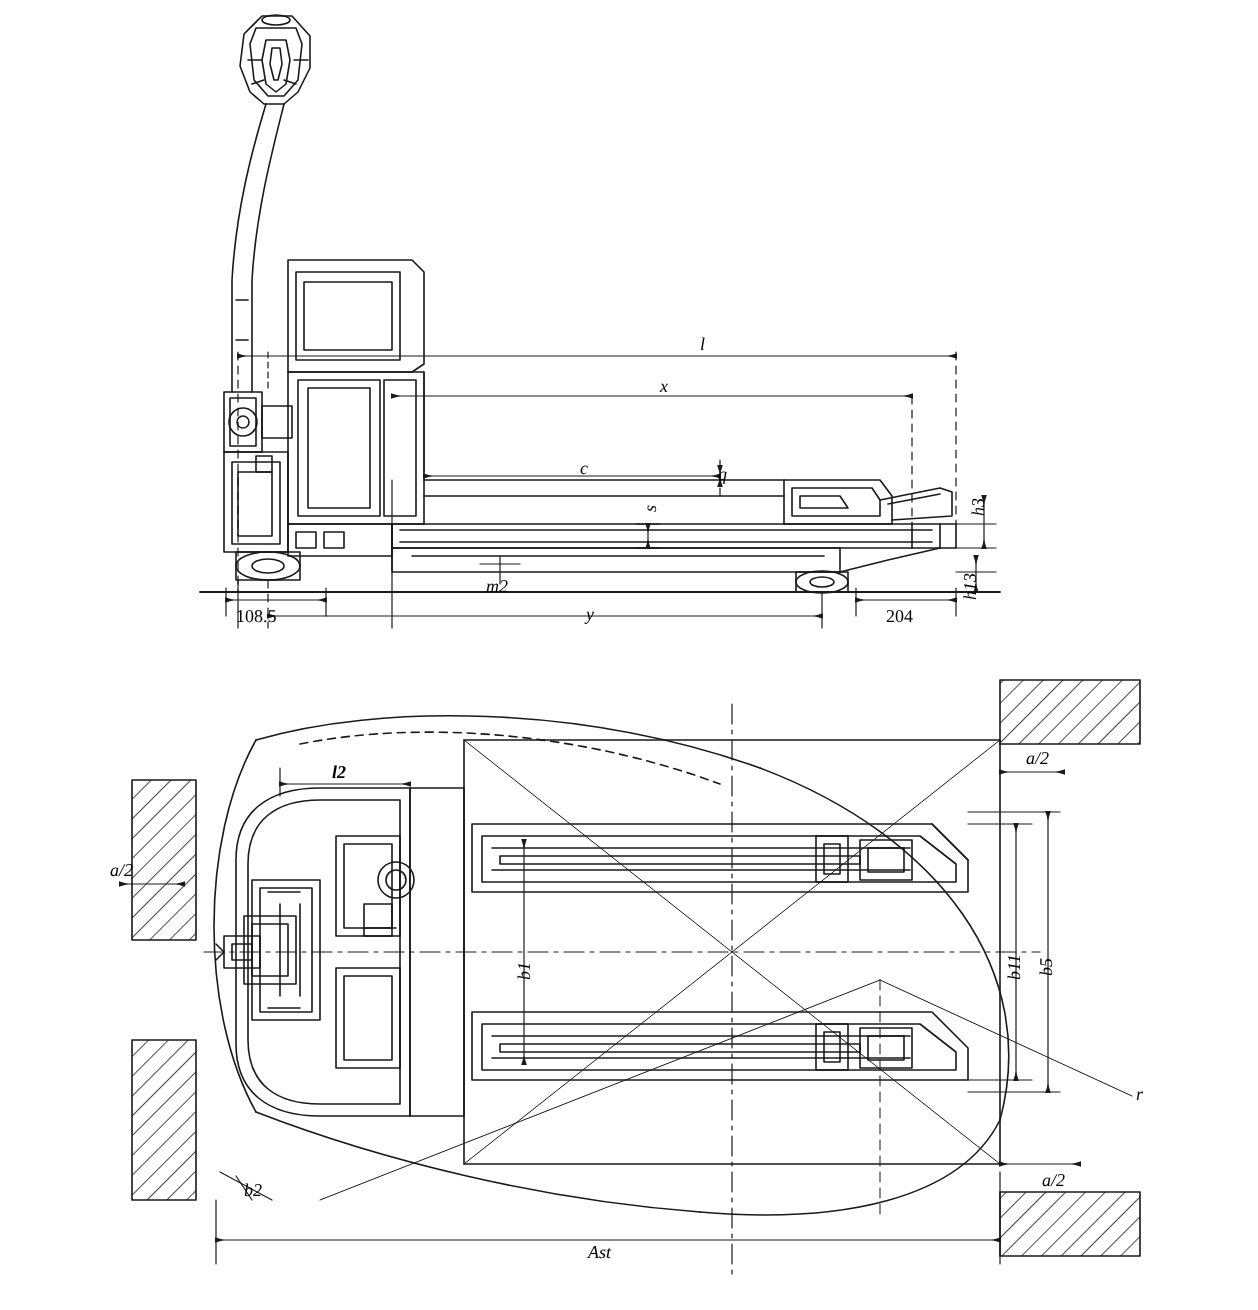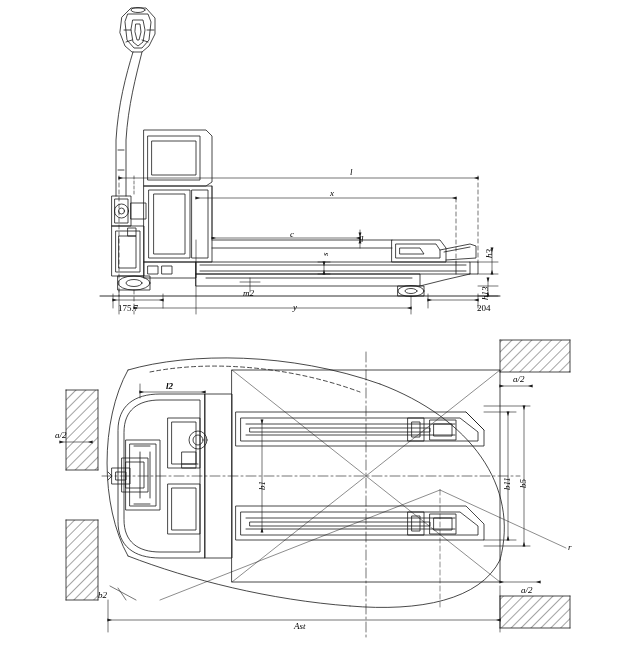--- a/index.html
+++ b/index.html
@@ -294,30 +294,30 @@
   <div>
     <span class="dim-label italic" style="left:350px; top:168px;">l</span>
     <span class="dim-label italic" style="left:330px; top:189px;">x</span>
     <span class="dim-label italic" style="left:290px; top:230px;">c</span>
     <span class="dim-label italic" style="left:359px; top:233px;">q</span>
     <span class="dim-label italic vert" style="left:321px; top:256px;">s</span>
     <span class="dim-label italic vert" style="left:485px; top:258px;">h3</span>
     <span class="dim-label italic" style="left:243px; top:289px;">m2</span>
     <span class="dim-label italic vert" style="left:481px; top:300px;">h13</span>
     <span class="dim-label italic" style="left:293px; top:303px;">y</span>
-    <span class="dim-label" style="left:118px; top:304px;">175.7</span>
-    <span class="dim-label" style="left:443px; top:304px;margin-left:34px;">204</span>
+    <span class="dim-label" style="left:118px; top:304px;">108.5</span>
+    <span class="dim-label" style="left:443px; top:304px;">204</span>
   </div>
 
   <div>
     <span class="dim-label italic" style="left:166px; top:382px;font-weight:bold;">l2</span>
     <span class="dim-label italic" style="left:513px; top:375px;">a/2</span>
     <span class="dim-label italic" style="left:55px; top:431px;">a/2</span>
     <span class="dim-label italic vert" style="left:258px; top:490px;">b1</span>
     <span class="dim-label italic vert" style="left:503px; top:490px;">b11</span>
     <span class="dim-label italic vert" style="left:519px; top:488px;">b5</span>
     <span class="dim-label italic" style="left:568px; top:543px;">r</span>
     <span class="dim-label italic" style="left:521px; top:586px;">a/2</span>
-    <span class="dim-label italic" style="left:98px; top:591px;">b2</span>
+    <span class="dim-label italic" style="left:122px; top:591px;">b2</span>
     <span class="dim-label italic" style="left:294px; top:622px;font-style:italic;">Ast</span>
   </div>
 
 </div>
 
 </body></html>

